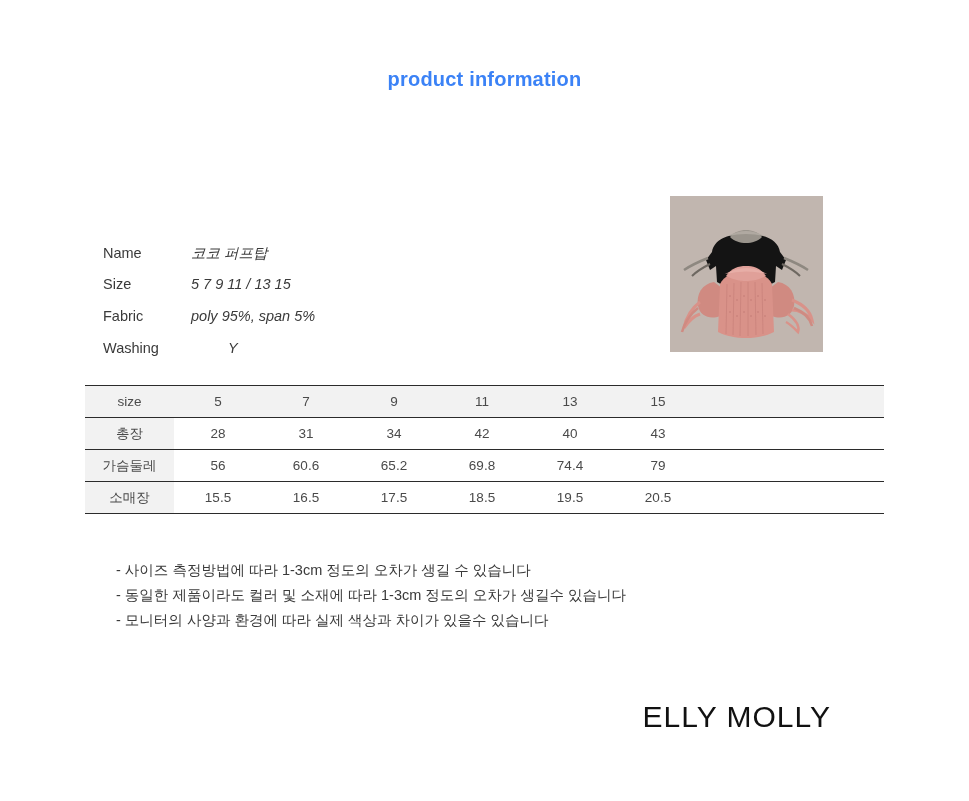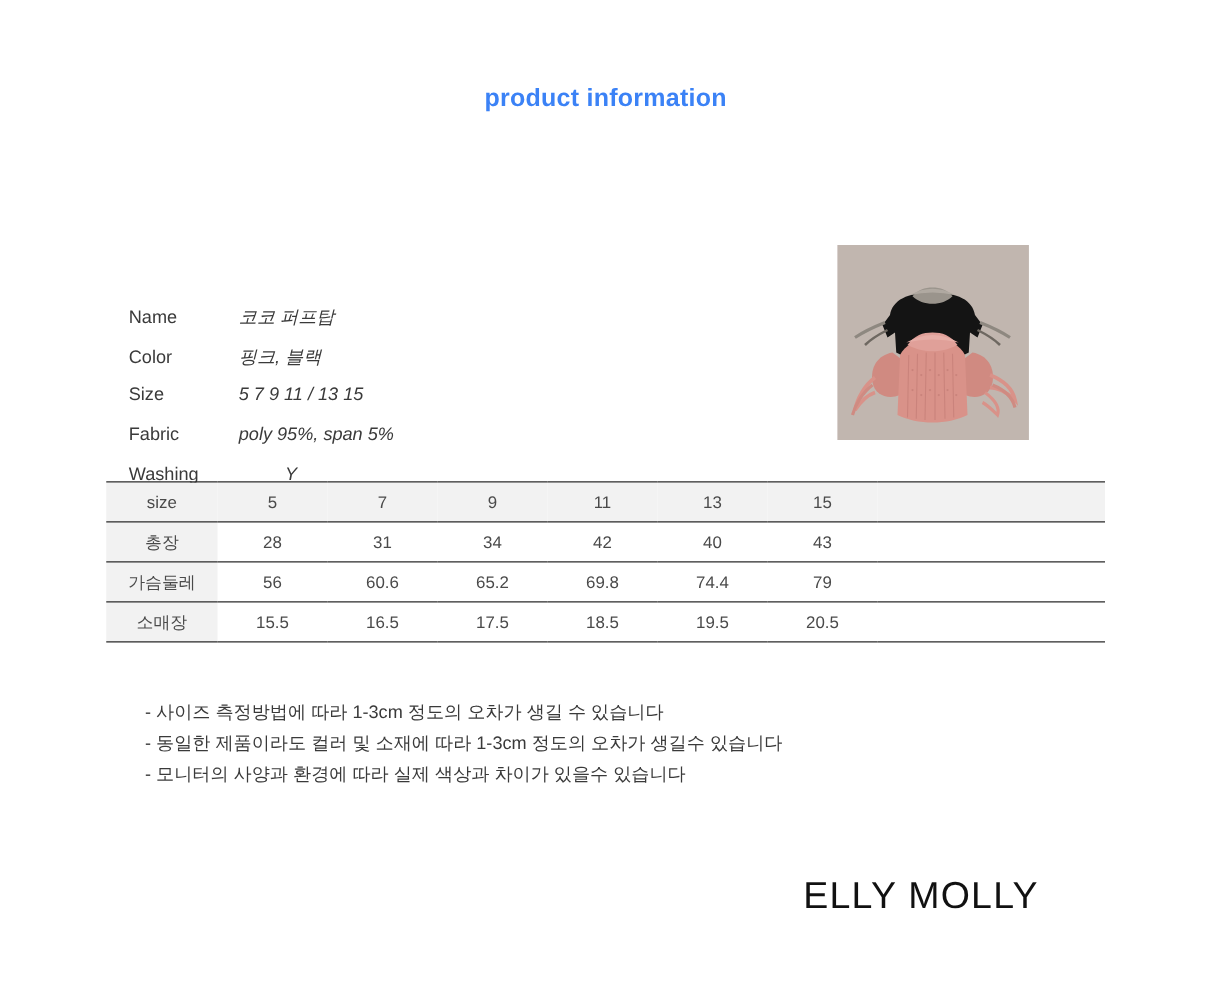--- a/index.html
+++ b/index.html
@@ -140,24 +140,20 @@
 
 <div class="page-title">product information</div>
 
 <div class="spec-list">
 
   <div class="spec-row">
     <div class="spec-label">Name</div>
     <div class="spec-value">코코 퍼프탑</div>
   </div>
 
-  <div class="spec-row">
-    <div class="spec-label">Color</div>
-    <div class="spec-value">핑크, 블랙</div>
-  </div>
 
   <div class="spec-row">
     <div class="spec-label">Size</div>
     <div class="spec-value">5 7 9 11  / 13 15</div>
   </div>
 
   <div class="spec-row">
     <div class="spec-label">Fabric</div>
     <div class="spec-value">poly 95%, span 5%</div>
   </div>

